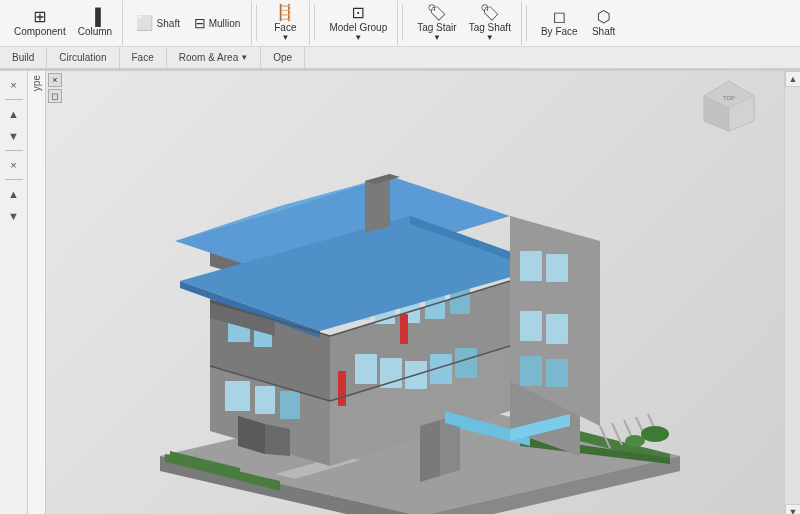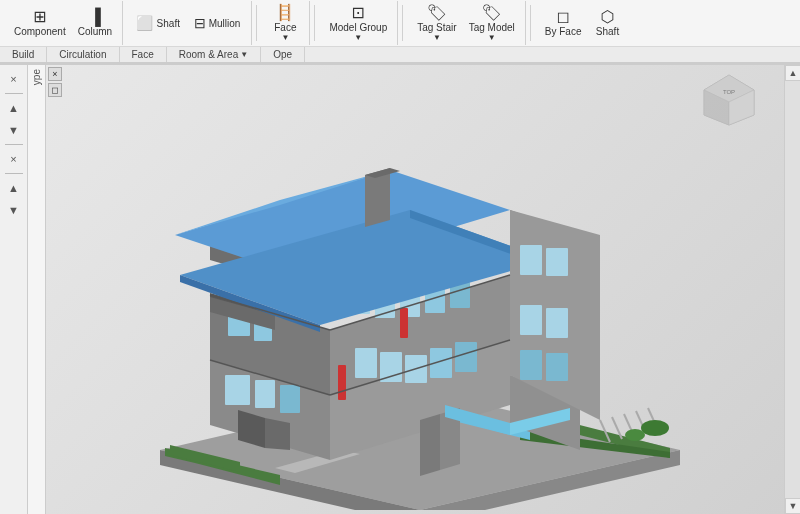--- a/index.html
+++ b/index.html
@@ -78,21 +78,21 @@
     }
 
     .ribbon-btn-small .icon {
       font-size: 14px;
       line-height: 1;
     }
 
     
     .ribbon-bottom {
       display: flex;
-      height: 18px;
+      height: 24px;
       background: #ebebeb;
       border-top: 1px solid #d8d8d8;
       border-bottom: 2px solid #ccc;
     }
 
     .ribbon-bottom-label {
       display: flex;
       align-items: center;
       justify-content: center;
       font-size: 10px;
@@ -322,21 +322,21 @@
 
     <div class="ribbon-group">
       <div class="ribbon-items">
         <div class="ribbon-btn">
           <span class="icon">🏷</span>
           <span>Tag Stair</span>
           <span style="font-size:8px;">▼</span>
         </div>
         <div class="ribbon-btn">
           <span class="icon">🏷</span>
-          <span>Tag Model</span>
+          <span>Tag Shaft</span>
           <span style="font-size:8px;">▼</span>
         </div>
       </div>
     </div>
 
     <div class="ribbon-separator"></div>
 
     <div class="ribbon-group">
       <div class="ribbon-items">
         <div class="ribbon-btn">

